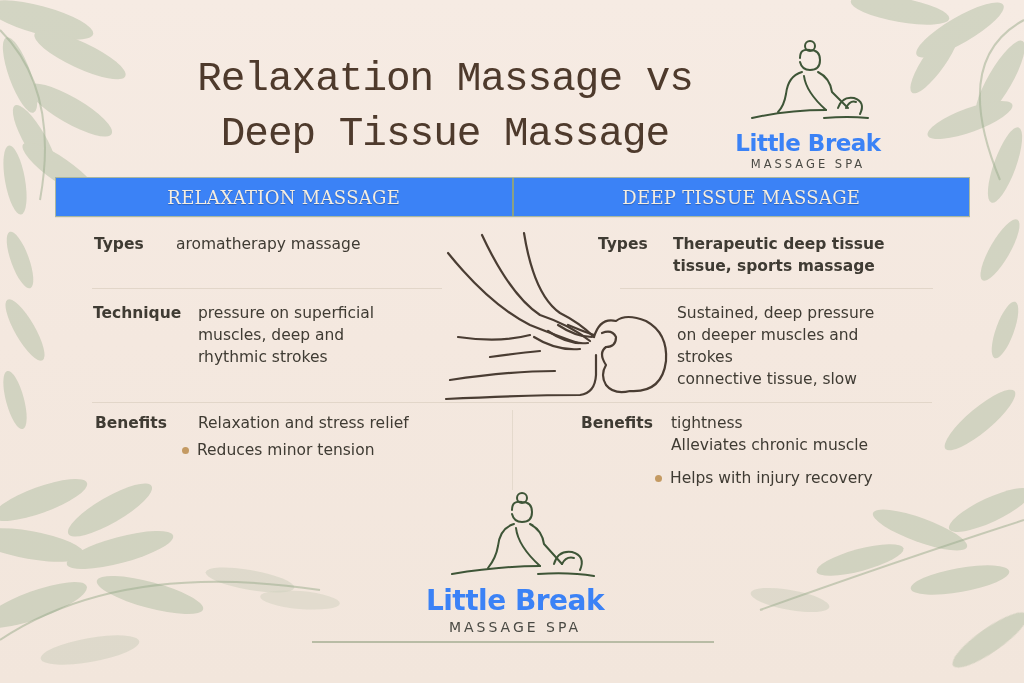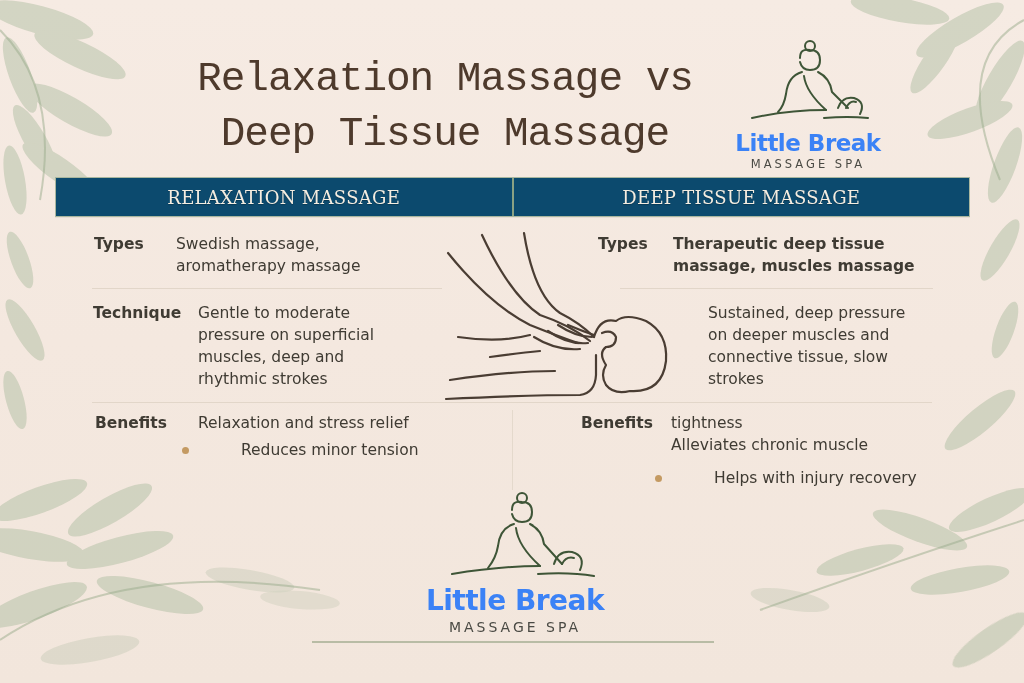--- a/index.html
+++ b/index.html
@@ -20,32 +20,32 @@
   .brand-name { font-family:"DejaVu Sans", sans-serif; color:#3b82f6; font-weight:bold; }
   .logo-top .brand-name { font-size:23px; margin-top:-2px; letter-spacing:-0.5px; }
   .logo-bottom .brand-name { font-size:28px; margin-top:-4px; letter-spacing:-0.5px; }
   .brand-sub { color:#4a4a44; letter-spacing:3px; }
   .logo-top .brand-sub { font-size:11.5px; margin-top:1px; }
   .logo-bottom .brand-sub { font-size:14px; margin-top:2px; }
   .bottom-rule { position:absolute; left:312px; top:641px; width:402px; height:2px; background:#b8bca5; }
 
   .table-header {
     position:absolute; left:55px; top:177px; width:913px; height:38px;
-    background:#0c4a6e; border:1px solid #a9b79f; display:flex;
+    background:#3b82f6; border:1px solid #a9b79f; display:flex;
     box-shadow: 0 1px 0 rgba(0,0,0,0.05);
   }
   .th { flex:1; display:flex; align-items:center; justify-content:center;
     font-family:"DejaVu Serif", serif; color:#f4ede1; font-size:18px; letter-spacing:0.3px;
     text-shadow:0 1px 1px rgba(0,0,0,0.25);
   }
   .th.left { border-right:2px solid #8aa183; }
 
   .row-label { position:absolute; font-weight:bold; font-size:15.5px; color:#3f3b33; }
   .row-text { position:absolute; font-size:15.5px; line-height:22px; color:#3f3b33; }
-  .bullet-line { position:absolute; font-size:15.5px; color:#3f3b33; display:flex; align-items:center;gap:44px; }
+  .bullet-line { position:absolute; font-size:15.5px; color:#3f3b33; display:flex; align-items:center; }
   .dot { width:7px; height:7px; border-radius:50%; background:#c49a62; margin-right:8px; }
   .hr { position:absolute; height:1px; background:#e2d6c9; }
   .vr { position:absolute; width:1px; background:#e4d9cc; }
   .illus { position:absolute; left:430px; top:225px; }
 </style>
 </head>
 <body>
 
 <svg class="leaves" width="1024" height="683" viewBox="0 0 1024 683">
   <g fill="#a9b99c" opacity="0.45">
@@ -121,55 +121,53 @@
   <div class="brand-sub">MASSAGE SPA</div>
 </div>
 
 <div class="table-header">
   <div class="th left">RELAXATION MASSAGE</div>
   <div class="th">DEEP TISSUE MASSAGE</div>
 </div>
 
 <div class="row-label" style="left:94px; top:235px;">Types</div>
 <div class="row-text" style="left:176px; top:233px;">
-  <div>Swedish massage,</div>
   <div>aromatherapy massage</div>
 </div>
 <div class="hr" style="left:92px; top:288px; width:350px;"></div>
 
 <div class="row-label" style="left:93px; top:304px;">Technique</div>
 <div class="row-text" style="left:198px; top:302px;">
-  <div>Gentle to moderate</div>
   <div>pressure on superficial</div>
   <div>muscles, deep and</div>
   <div>rhythmic strokes</div>
 </div>
 <div class="hr" style="left:92px; top:402px; width:420px;"></div>
 
 <div class="row-label" style="left:95px; top:414px;">Benefits</div>
 <div class="row-text" style="left:198px; top:412px;">Relaxation and stress relief</div>
 <div class="bullet-line" style="left:182px; top:441px;">
   <span class="dot"></span>
   <span>Reduces minor tension</span>
 </div>
 
 <div class="vr" style="left:512px; top:410px; height:80px;"></div>
 
 <div class="row-label" style="left:598px; top:235px;">Types</div>
 <div class="row-text" style="left:673px; top:233px;font-weight:bold;">
   <div>Therapeutic deep tissue</div>
-  <div>massage, muscles massage</div>
+  <div>tissue, sports massage</div>
 </div>
 <div class="hr" style="left:620px; top:288px; width:313px;"></div>
 
-<div class="row-text" style="left:708px; top:302px;">
+<div class="row-text" style="left:677px; top:302px;">
   <div>Sustained, deep pressure</div>
   <div>on deeper muscles and</div>
+  <div>strokes</div>
   <div>connective tissue, slow</div>
-  <div>strokes</div>
 </div>
 <div class="hr" style="left:512px; top:402px; width:420px;"></div>
 
 <div class="row-label" style="left:581px; top:414px;">Benefits</div>
 <div class="row-text" style="left:671px; top:412px;">
   <div>tightness</div>
   <div>Alleviates chronic muscle</div>
 </div>
 <div class="bullet-line" style="left:655px; top:469px;">
   <span class="dot"></span>

